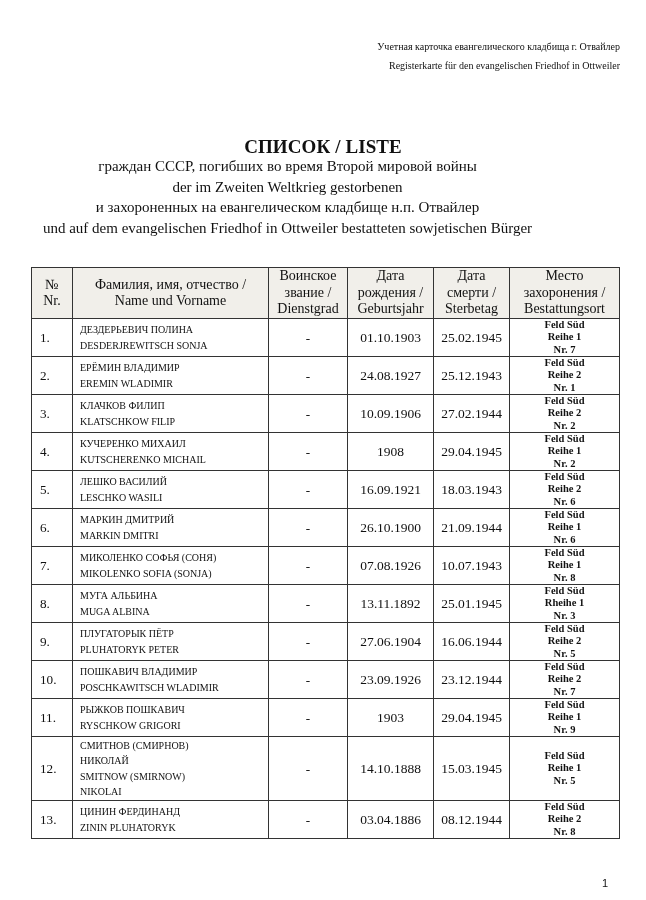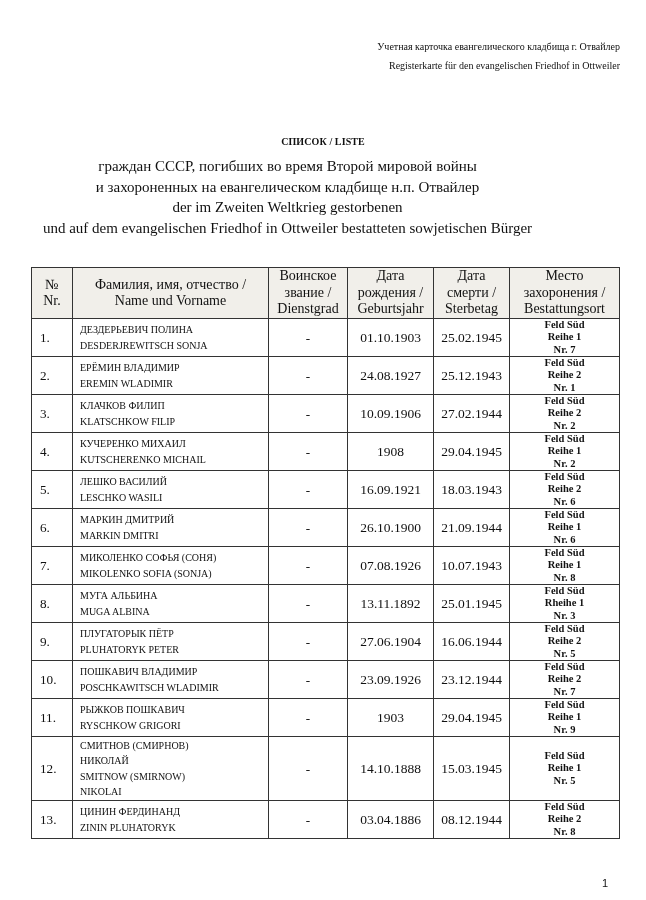--- a/index.html
+++ b/index.html
@@ -26,21 +26,21 @@
     .header-block div { white-space: nowrap; }
     .header-block .de { padding-right: 0; }
 
     .title {
       position: absolute;
       left: 0;
       width: 646px;
       top: 136px;
       text-align: center;
       font-weight: bold;
-      font-size: 10px;
+      font-size: 19px;
       letter-spacing: 0.1px;
     }
     .subtitle {
       position: absolute;
       left: 0;
       width: 575px;
       top: 156px;
       text-align: center;
       font-size: 15px;
       line-height: 20.5px;
@@ -103,22 +103,22 @@
 
 <div class="header-block">
   <div>Учетная карточка евангелического кладбища г. Отвайлер</div>
   <div class="de">Registerkarte für den evangelischen Friedhof in Ottweiler</div>
 </div>
 
 <div class="title">СПИСОК / LISTE</div>
 
 <div class="subtitle">
   <div>граждан СССР, погибших во время Второй мировой войны</div>
+  <div>der im Zweiten Weltkrieg gestorbenen</div>
   <div>и захороненных на евангелическом кладбище н.п. Отвайлер</div>
-  <div>der im Zweiten Weltkrieg gestorbenen</div>
   <div>und auf dem evangelischen Friedhof in Ottweiler bestatteten sowjetischen Bürger</div>
 </div>
 
 <table class="register">
   <colgroup>
     <col style="width:41px">
     <col style="width:196px">
     <col style="width:79px">
     <col style="width:86px">
     <col style="width:76px">

